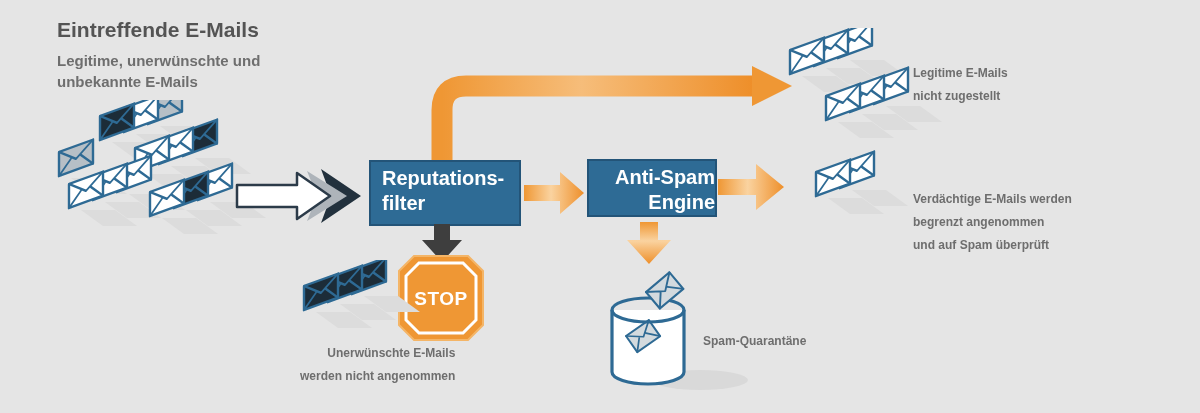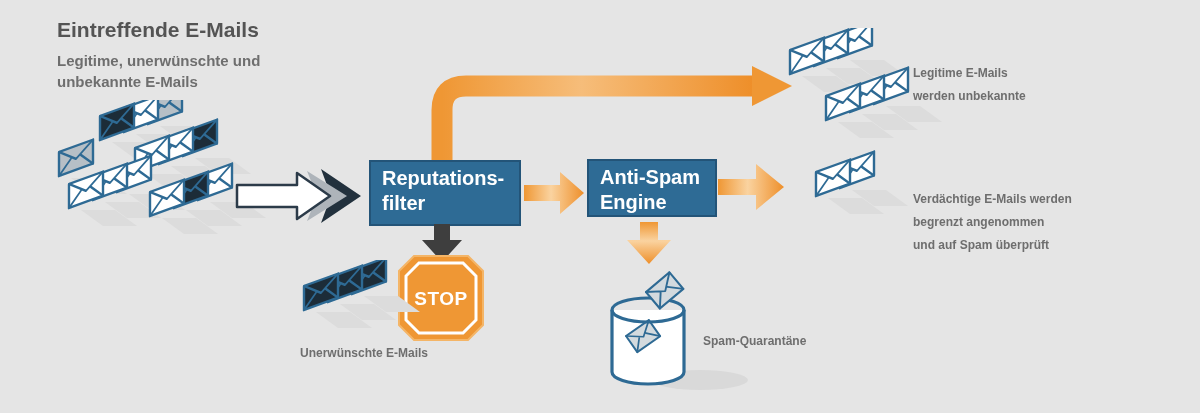--- a/index.html
+++ b/index.html
@@ -96,21 +96,21 @@
 
   <div class="abs node" style="left:369px;top:160px;width:152px;height:66px;">
     <div>Reputations-</div>
     <div>filter</div>
   </div>
 
   <svg class="abs" style="left:524px;top:172px;" width="62" height="44" viewBox="0 0 62 44">
     <polygon points="0,13 36,13 36,0 60,21 36,42 36,29 0,29" fill="url(#gradH)"></polygon>
   </svg>
 
-  <div class="abs node" style="left:587px;top:159px;width:130px;height:58px;">
+  <div class="abs node" style="left:587px;top:159px;width:130px;height:58px;text-align:right;">
     <div>Anti-Spam</div>
     <div>Engine</div>
   </div>
 
   <svg class="abs" style="left:718px;top:162px;" width="70" height="52" viewBox="0 0 70 52">
     <polygon points="0,17 38,17 38,2 66,25 38,48 38,33 0,33" fill="url(#gradH)"></polygon>
   </svg>
 
   <svg class="abs" style="left:417px;top:224px;" width="50" height="40" viewBox="0 0 50 40">
     <polygon points="17,0 33,0 33,16 45,16 25,38 5,16 17,16" fill="#3e3e3e"></polygon>
@@ -126,20 +126,21 @@
     <use href="#eshadow" transform="translate(20,52)"></use>
       <use href="#eshadow" transform="translate(44,44)"></use>
       <use href="#eshadow" transform="translate(68,36)"></use>
     <use href="#env" transform="translate(56,10) skewY(-20)" style="--f:#1c2c38"></use>
     <use href="#env" transform="translate(32,18) skewY(-20)" style="--f:#1c2c38"></use>
     <use href="#env" transform="translate(8,26) skewY(-20)" style="--f:#1c2c38"></use>
   </svg>
 
   <div class="abs lbl" style="left:300px;top:342px;text-align:right;">
     <div>Unerwünschte E-Mails</div>
+    <div>werden nicht angenommen</div>
   </div>
 
   <svg class="abs" style="left:626px;top:222px;" width="50" height="44" viewBox="0 0 50 44">
     <polygon points="14,0 32,0 32,18 45,18 23,42 1,18 14,18" fill="url(#gradV)"></polygon>
   </svg>
 
   <svg class="abs" style="left:600px;top:258px;" width="190" height="142" viewBox="0 0 190 142">
     <ellipse cx="100" cy="122" rx="48" ry="10" fill="#d9d9d9"></ellipse>
     <path d="M12,52 L12,114 A36,12 0 0 0 84,114 L84,52" fill="#ffffff" stroke="none"></path>
     <g transform="translate(26,78) rotate(-35) scale(0.82)">
@@ -166,21 +167,21 @@
     <use href="#env" transform="translate(56,6) skewY(-20)"></use>
     <use href="#env" transform="translate(32,14) skewY(-20)"></use>
     <use href="#env" transform="translate(8,22) skewY(-20)"></use>
     <use href="#env" transform="translate(92,52) skewY(-20)"></use>
     <use href="#env" transform="translate(68,60) skewY(-20)"></use>
     <use href="#env" transform="translate(44,68) skewY(-20)"></use>
   </svg>
 
   <div class="abs lbl" style="left:913px;top:62px;">
     <div>Legitime E-Mails</div>
-    <div>werden unbekannte</div>
+    <div>nicht zugestellt</div>
   </div>
 
   <svg class="abs" style="left:808px;top:150px;" width="120" height="78" viewBox="0 0 120 78">
     <use href="#eshadow" transform="translate(20,48)"></use>
       <use href="#eshadow" transform="translate(44,40)"></use>
     <use href="#env" transform="translate(32,14) skewY(-20)"></use>
     <use href="#env" transform="translate(8,22) skewY(-20)"></use>
   </svg>
 
   <div class="abs lbl" style="left:913px;top:148px;margin-top:40px;">

